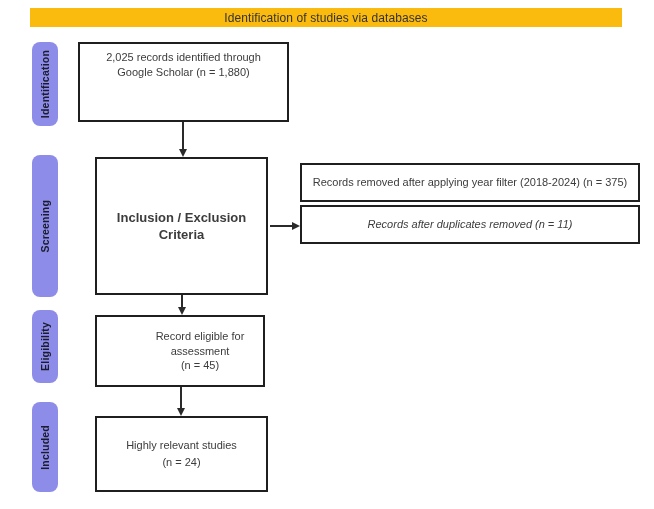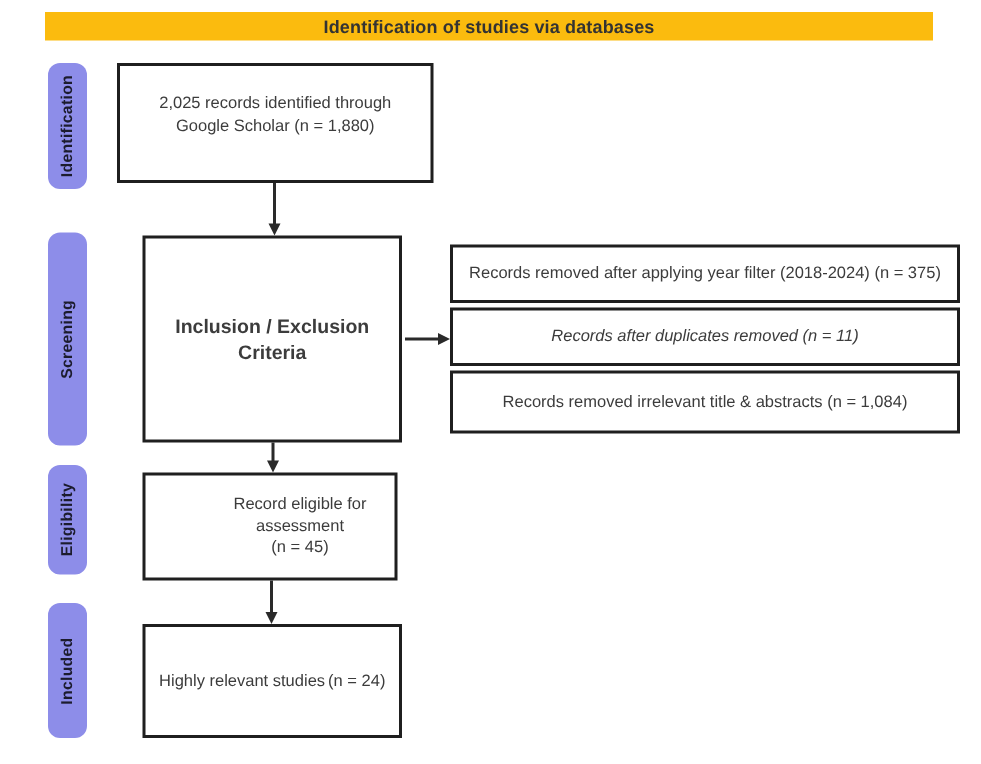--- a/index.html
+++ b/index.html
@@ -3,21 +3,21 @@
 <meta charset="utf-8">
 <style>
   html,body{margin:0;padding:0;background:#fff;}
   body{font-family:"Liberation Sans","DejaVu Sans",sans-serif;}
   #stage{position:relative;width:654px;height:509px;background:#ffffff;overflow:hidden;}
 
   .banner{
     position:absolute;left:30px;top:8px;width:592px;height:19px;
     background:var(--banner-bg,#FBBB0E);
     display:flex;align-items:center;justify-content:center;
-    font-size:12px;font-weight:bold;color:#333333;letter-spacing:.1px;
+    font-size:12px;font-weight:normal;color:#333333;letter-spacing:.1px;
   }
 
   .stage-label{
     position:absolute;left:32px;width:26px;
     background:var(--stage-bg,#8D8DE9);
     border-radius:8px;
     display:flex;align-items:center;justify-content:center;
     color:#1c1c2e;font-weight:bold;font-size:10.5px;
   }
   .stage-label span{
@@ -28,32 +28,32 @@
   .lbl-screening{top:155px;height:142px;}
   .lbl-eligibility{top:310px;height:73px;}
   .lbl-included{top:402px;height:90px;}
 
   .flow-box{
     position:absolute;background:#fff;
     border:2px solid var(--box-border,#1F1F1F);
     box-sizing:border-box;
     color:#3c3c3c;font-size:11px;line-height:1.32;text-align:center;
   }
-  .box-identified{left:78px;top:42px;width:211px;height:80px;padding-top:18px;}
+  .box-identified{left:78px;top:42px;width:211px;height:80px;padding-top:6px;}
   .box-criteria{left:95px;top:157px;width:173px;height:138px;
     display:flex;align-items:center;font-size:13px;font-weight:bold;}
   .box-removed{left:300px;width:340px;display:flex;
     align-items:center;justify-content:center;gap:3px;padding:1px 2px;}
   .box-removed-0{top:163px;height:39px;}
   .box-removed-1{top:205px;height:39px;font-style:italic;}
   .box-removed-2{top:247px;height:42px;}
   .box-eligible{left:95px;top:315px;width:170px;height:72px;
     display:flex;flex-direction:column;align-items:center;justify-content:center;padding-left:40px;}
   .box-included{left:95px;top:416px;width:173px;height:76px;
-    display:flex;flex-direction:row;align-items:center;justify-content:center;gap:2px;}
+    display:flex;flex-direction:column;align-items:center;justify-content:center;gap:2px;}
 
   .arrow-stem-v{position:absolute;width:1.5px;background:#2a2a2a;}
   .arrow-head-down{
     position:absolute;width:0;height:0;
     border-left:4.5px solid transparent;border-right:4.5px solid transparent;
     border-top:8px solid #2a2a2a;
   }
   .arrow-stem-h{position:absolute;height:1.5px;background:#2a2a2a;}
   .arrow-head-right{
     position:absolute;width:0;height:0;
@@ -93,24 +93,20 @@
   </div>
 
   <div class="flow-box box-removed box-removed-0">
     <div>Records removed after applying year filter (2018-2024)</div>
     <div>(n = 375)</div>
   </div>
   <div class="flow-box box-removed box-removed-1">
     <div>Records after duplicates removed</div>
     <div>(n = 11)</div>
   </div>
-  <div class="flow-box box-removed box-removed-2">
-    <div>Records removed irrelevant title &amp; abstracts</div>
-    <div>(n = 1,084)</div>
-  </div>
 
   <div class="flow-box box-eligible">
     <div>Record eligible for</div>
     <div>assessment</div>
     <div>(n = 45)</div>
   </div>
 
   <div class="flow-box box-included">
     <div>Highly relevant studies</div>
     <div>(n = 24)</div>

